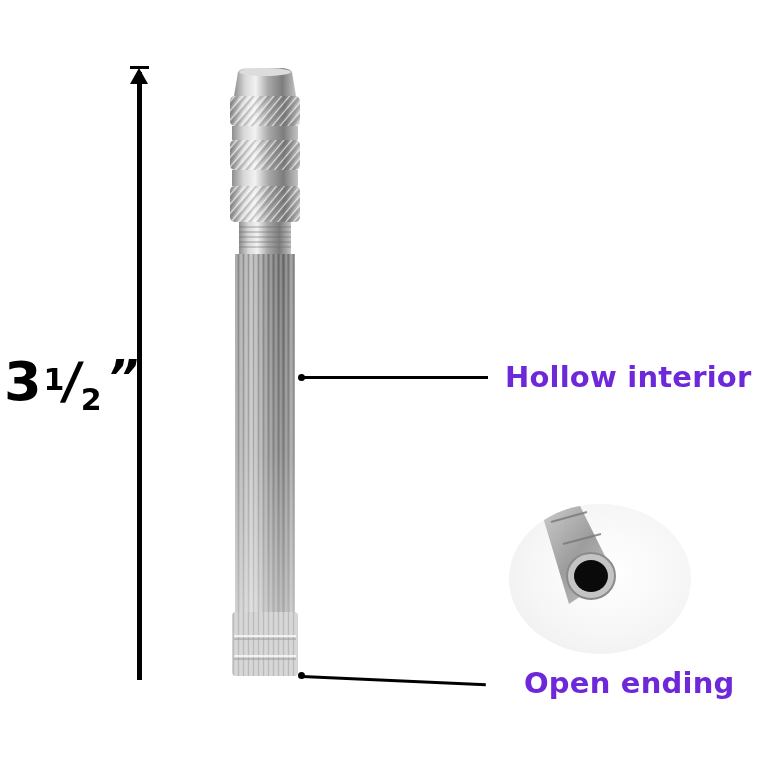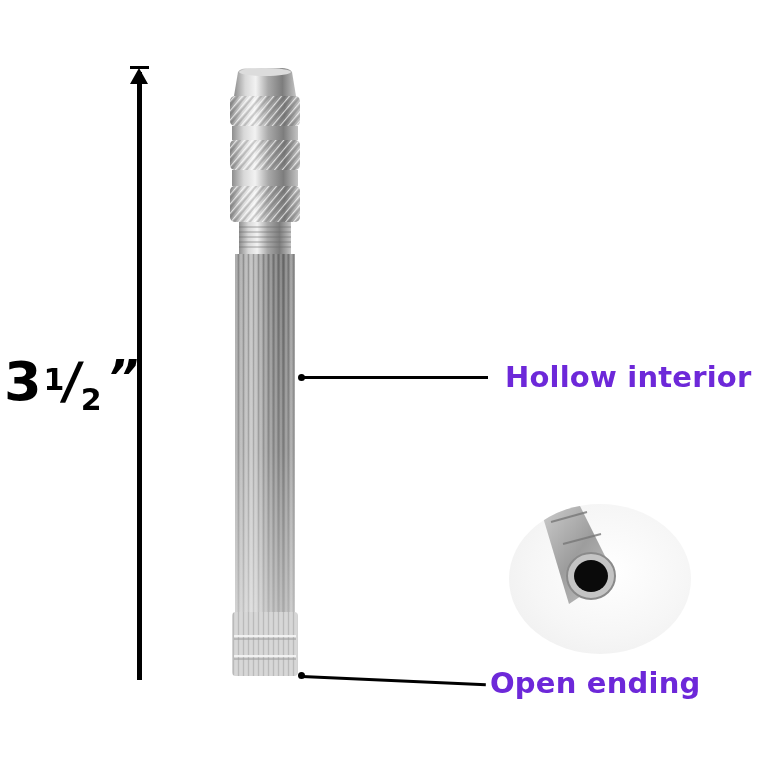--- a/index.html
+++ b/index.html
@@ -26,21 +26,21 @@
   .leader { height:3px; background:#000; }
   .leader-dot { width:7px; height:7px; border-radius:50%; background:#000; }
   #leader-hollow { left:302px; top:376px; width:186px; }
   #leader-hollow-dot { left:298px; top:374px; }
   #leader-open { left:302px; top:675px; width:184px; transform:rotate(2.6deg); transform-origin:left center; }
   #leader-open-dot { left:298px; top:672px; }
 
   
   .callout { font-weight:bold; font-size:29px; color:#6d28d9; white-space:nowrap; letter-spacing:0.2px; }
   #label-hollow { left:505px; top:360px; }
-  #label-open { left:490px; top:666px; }
+  #label-open { left:524px; top:666px; }
 
   
   #vise { left:220px; top:66px; width:90px; height:616px; }
 
   
   #inset { left:509px; top:504px; width:182px; height:150px; border-radius:50%;
            background:radial-gradient(ellipse at 55% 45%, #ffffff 0%, #f6f6f6 55%, #ececec 100%); overflow:hidden; }
   #inset svg { position:absolute; left:0; top:0; }
 </style>
 </head>

